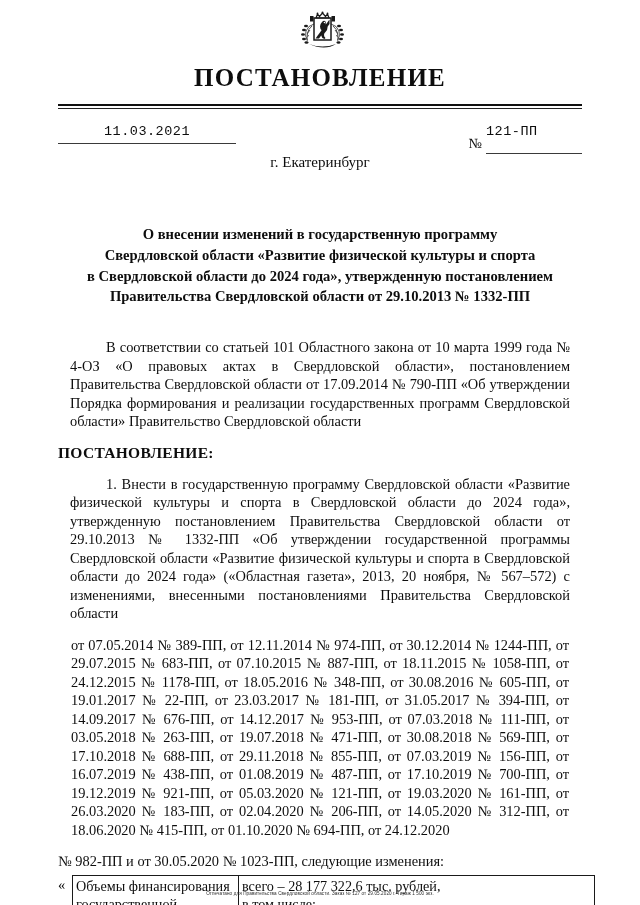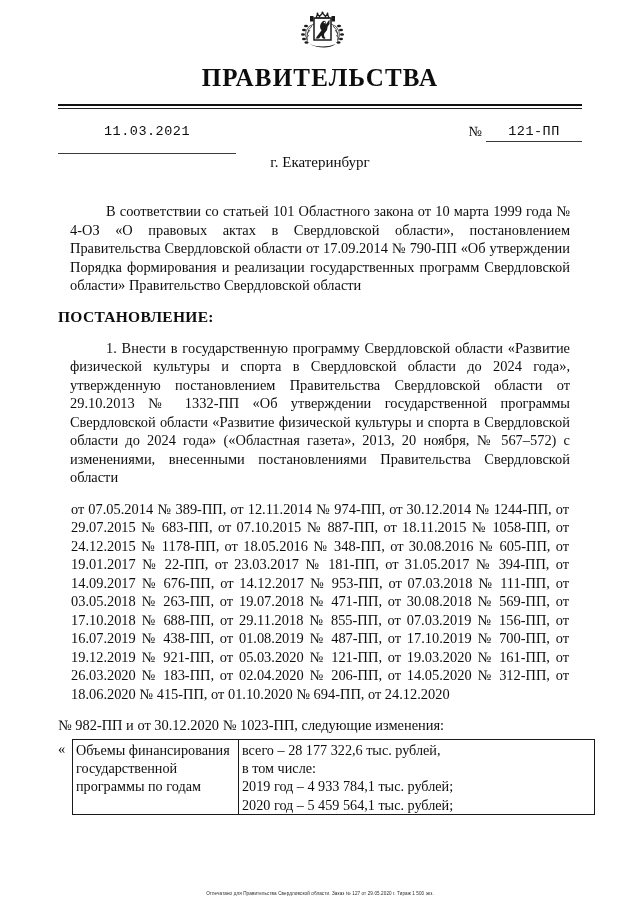--- a/index.html
+++ b/index.html
@@ -77,44 +77,44 @@
     margin-top: 13px;
     font-size: 14.5px;
   }
   .meta-date {
     position: absolute;
     left: 0;
     top: 0;
     width: 178px;
     text-align: center;
     border-bottom: 1px solid #3a3a3a;
-    padding-bottom: 14px;
+    padding-bottom: 4px;
     font-family: "Liberation Mono", "DejaVu Sans Mono", monospace;
     font-size: 13.5px;
     letter-spacing: 0.5px;
   }
   .meta-num {
     position: absolute;
     right: 0;
     top: 0;
     display: flex;
     align-items: flex-end;
     gap: 4px;
     font-size: 13.5px;
   }
   .meta-num .nolabel {
     font-family: "Liberation Serif", serif;
     font-size: 14px;
     padding-bottom: 2px;
   }
   .meta-num .numval {
     width: 96px;
-    text-align: center;
+    text-align: left;
     border-bottom: 1px solid #3a3a3a;
-    padding-bottom: 2px;
+    padding-bottom: 14px;
     font-family: "Liberation Mono", "DejaVu Sans Mono", monospace;
     letter-spacing: 0.5px;
   }
   .city {
     text-align: center;
     font-size: 15px;
     margin-top: 4px;
   }
 
   
@@ -242,43 +242,47 @@
 
       <path d="M34 70 q27 10 54 0 q-22 14 -54 0 z" fill="#1a1a1a"></path>
 
       <g fill="#1a1a1a">
         <rect x="36" y="14" width="7" height="11"></rect>
         <rect x="79" y="14" width="7" height="11"></rect>
       </g>
     </svg>
   </div>
 
-  <div class="doc-title">ПРАВИТЕЛЬСТВА</div>
+  <div class="doc-title">ПОСТАНОВЛЕНИЕ</div>
 
   <div class="rule-block">
     <div class="rule-thick"></div>
     <div class="rule-thin"></div>
   </div>
 
   <div class="meta-row">
     <div class="meta-date">11.03.2021</div>
     <div class="meta-num">
       <span class="nolabel">№</span>
       <span class="numval">121-ПП</span>
     </div>
   </div>
   <div class="city">г. Екатеринбург</div>
 
+  <div class="subject" style="white-space: pre-line;">О внесении изменений в государственную программу
+Свердловской области «Развитие физической культуры и спорта
+в Свердловской области до 2024 года», утвержденную постановлением
+Правительства Свердловской области от 29.10.2013 № 1332-ПП</div>
 
   <div class="body">
     <p class="para indent">В соответствии со статьей 101 Областного закона от 10 марта 1999 года № 4-ОЗ «О правовых актах в Свердловской области», постановлением Правительства Свердловской области от 17.09.2014 № 790-ПП «Об утверждении Порядка формирования и реализации государственных программ Свердловской области» Правительство Свердловской области</p>
     <p class="decree">ПОСТАНОВЛЕНИЕ:</p>
     <p class="para indent">1. Внести в государственную программу Свердловской области «Развитие физической культуры и спорта в Свердловской области до 2024 года», утвержденную постановлением Правительства Свердловской области от 29.10.2013 № 1332-ПП «Об утверждении государственной программы Свердловской области «Развитие физической культуры и спорта в Свердловской области до 2024 года» («Областная газета», 2013, 20 ноября, № 567–572) с изменениями, внесенными постановлениями Правительства Свердловской области</p>
     <p class="refs">от 07.05.2014 № 389-ПП, от 12.11.2014 № 974-ПП, от 30.12.2014 № 1244-ПП, от 29.07.2015 № 683-ПП, от 07.10.2015 № 887-ПП, от 18.11.2015 № 1058-ПП, от 24.12.2015 № 1178-ПП, от 18.05.2016 № 348-ПП, от 30.08.2016 № 605-ПП, от 19.01.2017 № 22-ПП, от 23.03.2017 № 181-ПП, от 31.05.2017 № 394-ПП, от 14.09.2017 № 676-ПП, от 14.12.2017 № 953-ПП, от 07.03.2018 № 111-ПП, от 03.05.2018 № 263-ПП, от 19.07.2018 № 471-ПП, от 30.08.2018 № 569-ПП, от 17.10.2018 № 688-ПП, от 29.11.2018 № 855-ПП, от 07.03.2019 № 156-ПП, от 16.07.2019 № 438-ПП, от 01.08.2019 № 487-ПП, от 17.10.2019 № 700-ПП, от 19.12.2019 № 921-ПП, от 05.03.2020 № 121-ПП, от 19.03.2020 № 161-ПП, от 26.03.2020 № 183-ПП, от 02.04.2020 № 206-ПП, от 14.05.2020 № 312-ПП, от 18.06.2020 № 415-ПП, от 01.10.2020 № 694-ПП, от 24.12.2020</p>
-    <p class="tail">№ 982-ПП и от 30.12.2020 № 1023-ПП, следующие изменения:</p>
+    <p class="tail">№ 982-ПП и от 30.05.2020 № 1023-ПП, следующие изменения:</p>
   </div>
 
   <div class="table-zone">
     <div class="quote-mark">«</div>
     <table class="fin">
       <tbody>
         <tr>
           <td class="col-label" style="white-space: pre-line;">Объемы финансирования государственной программы по годам</td>
           <td class="col-value" style="white-space: pre-line;">всего – 28 177 322,6 тыс. рублей,
 в том числе:

